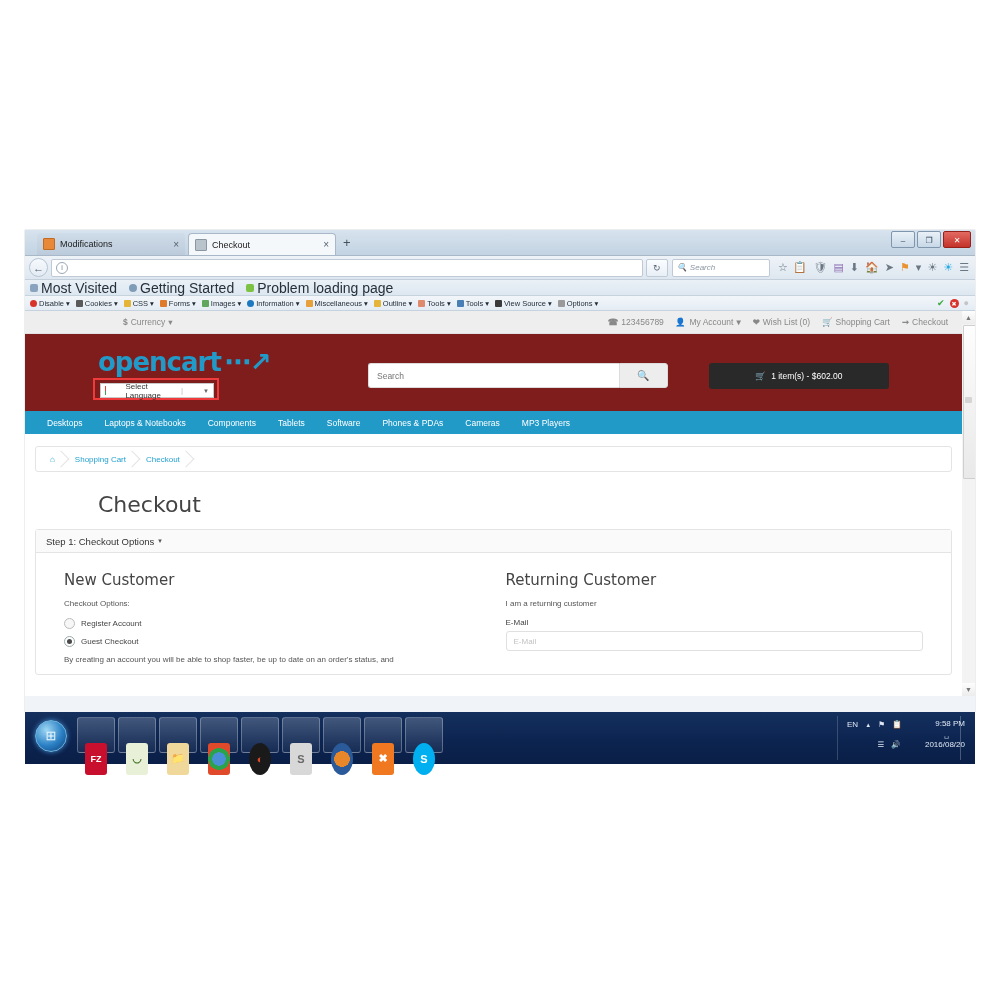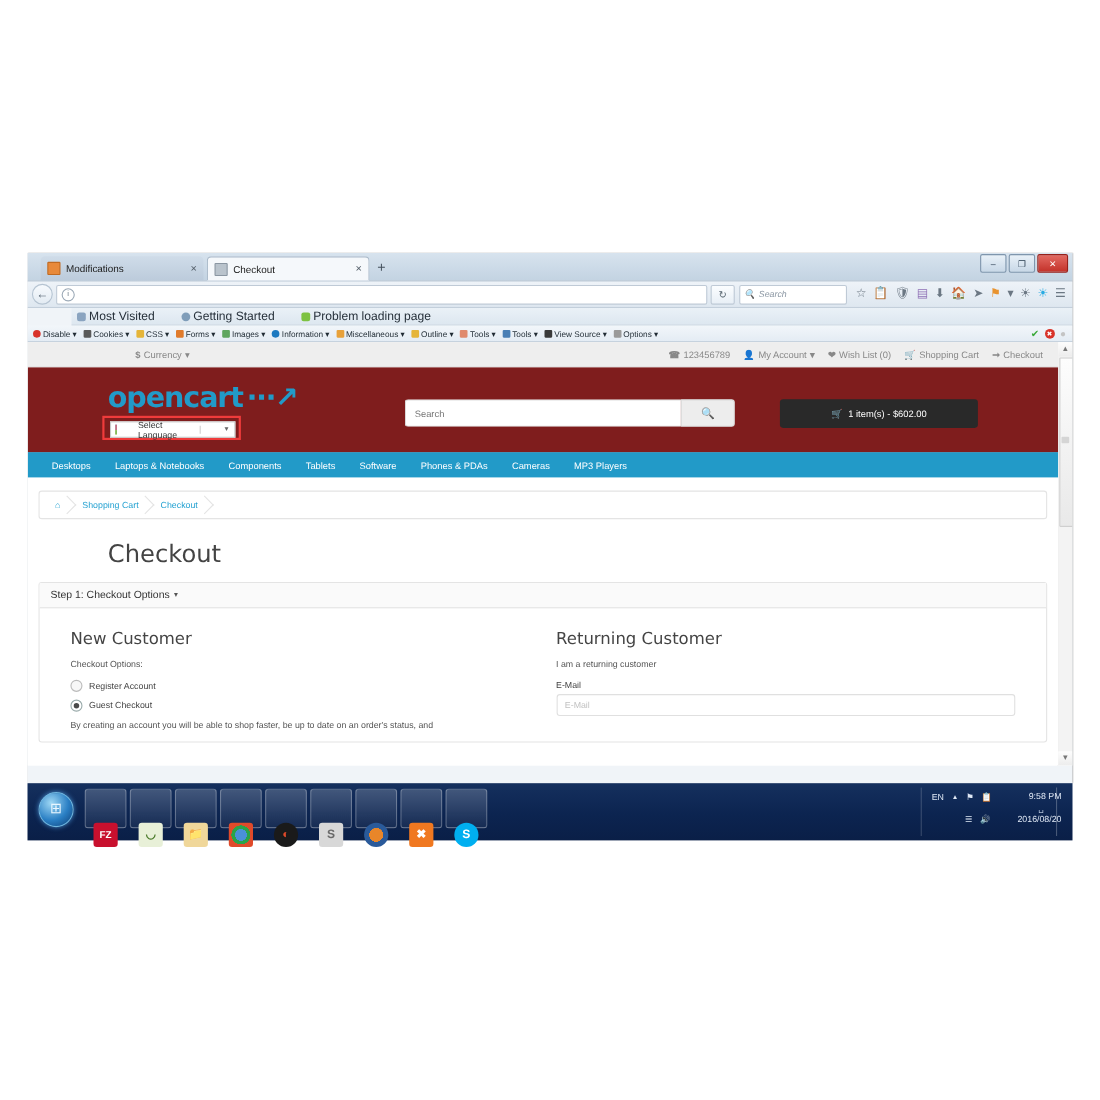--- a/index.html
+++ b/index.html
@@ -72,21 +72,21 @@
                display:flex;align-items:center;gap:3px;padding:0 4px;font-size:8px;color:#8a96a2;font-style:italic;}
   .toolicons { display:flex; align-items:center; gap:6px; margin-left:8px; padding-right:2px;}
   .ticon { font-size:11px; color:#4a5662; line-height:11px; }
   .ticon.purple{color:#8e6fb5;} .ticon.blue{color:#29abe2;} .ticon.orange{color:#e8932f;}
   .ticon.gray{color:#6b7783;}
 
   
   .bmbar {
     height: 15px; background: linear-gradient(#eaf1f7,#dde7f0);
     border-bottom: 1px solid #c6d2de;
-    display:flex; align-items:center; gap:24px; padding:0 5px; font-size:11px; color:#26303a;margin-left:40px;
+    display:flex; align-items:center; gap:12px; padding:0 5px; font-size:14px; color:#26303a;
   }
   .bmitem { display:flex; align-items:center; gap:3px; }
   .bmdot { width:8px;height:8px;border-radius:2px;display:inline-block; }
 
   
   .devbar {
     height: 14px; background: linear-gradient(#f2f6fa,#e4ecf4);
     border-bottom: 1px solid #c6d2de;
     display:flex; align-items:center; gap:6px; padding:0 5px; font-size:7.5px; color:#1f2a33;
     position: relative;
@@ -180,21 +180,21 @@
              background: linear-gradient(#15305e, #0c2450 55%, #0a1f47); }
   .startorb { position:absolute; left:10px; top:8px; width:30px; height:30px; border-radius:50%;
               background: radial-gradient(circle at 35% 30%, #9fd8f5, #2a7fc4 55%, #0d3e75);
               border:1px solid #6fb6e0; box-shadow: 0 0 5px rgba(90,180,255,.7); }
   .startorb::after { content:"⊞"; position:absolute; left:50%; top:48%; transform:translate(-50%,-50%);
                      color:#e8f6ff; font-size:13px; }
   .tasks { position:absolute; left:52px; top:5px; display:flex; gap:3px; }
   .taskbtn { width:36px; height:34px; border:1px solid rgba(255,255,255,.28); border-radius:3px;
              background: linear-gradient(rgba(255,255,255,.20), rgba(255,255,255,.05));
              display:flex; align-items:center; justify-content:center; }
-  .tbico { width:22px; height:22px; border-radius:3px; display:flex; align-items:center;
+  .tbico { width:22px; height:32px; border-radius:3px; display:flex; align-items:center;
            justify-content:center; font-size:11px; font-weight:bold; color:#fff;margin-top:47px; }
 
   .tray { position:absolute; right:8px; top:4px; width:120px; height:44px; color:#dfe8f5; }
   .tray .ln1 { position:absolute; left:0; top:4px; display:flex; align-items:center; gap:7px; font-size:8px; }
   .tray .ln2 { position:absolute; left:0; top:24px; display:flex; align-items:center; gap:7px; font-size:7.5px;}
   .tray .clock { position:absolute; right:2px; top:3px; font-size:8px; }
   .tray .date  { position:absolute; right:2px; top:24px; font-size:8px; }
   .tray .netarc{ position:absolute; right:18px; top:14px; font-size:8px; color:#aebed4;}
   .tray-sep { position:absolute; left:-10px; top:0; width:1px; height:44px; background:rgba(255,255,255,.18); }
   .showdesk { position:absolute; right:0; top:0; width:6px; height:44px; border-left:1px solid rgba(255,255,255,.25);}

